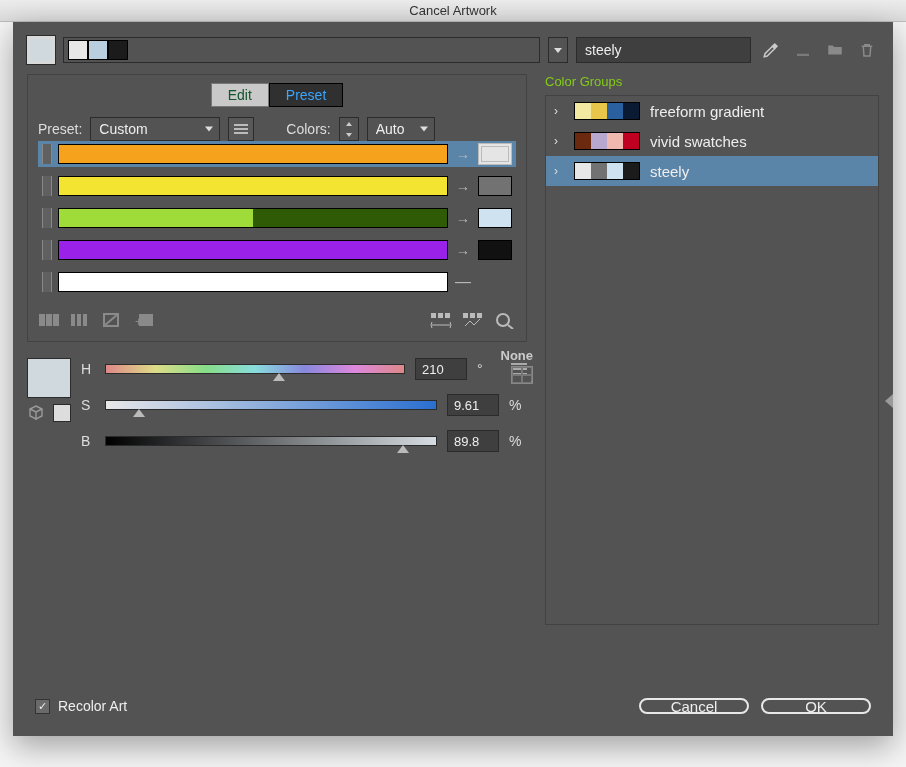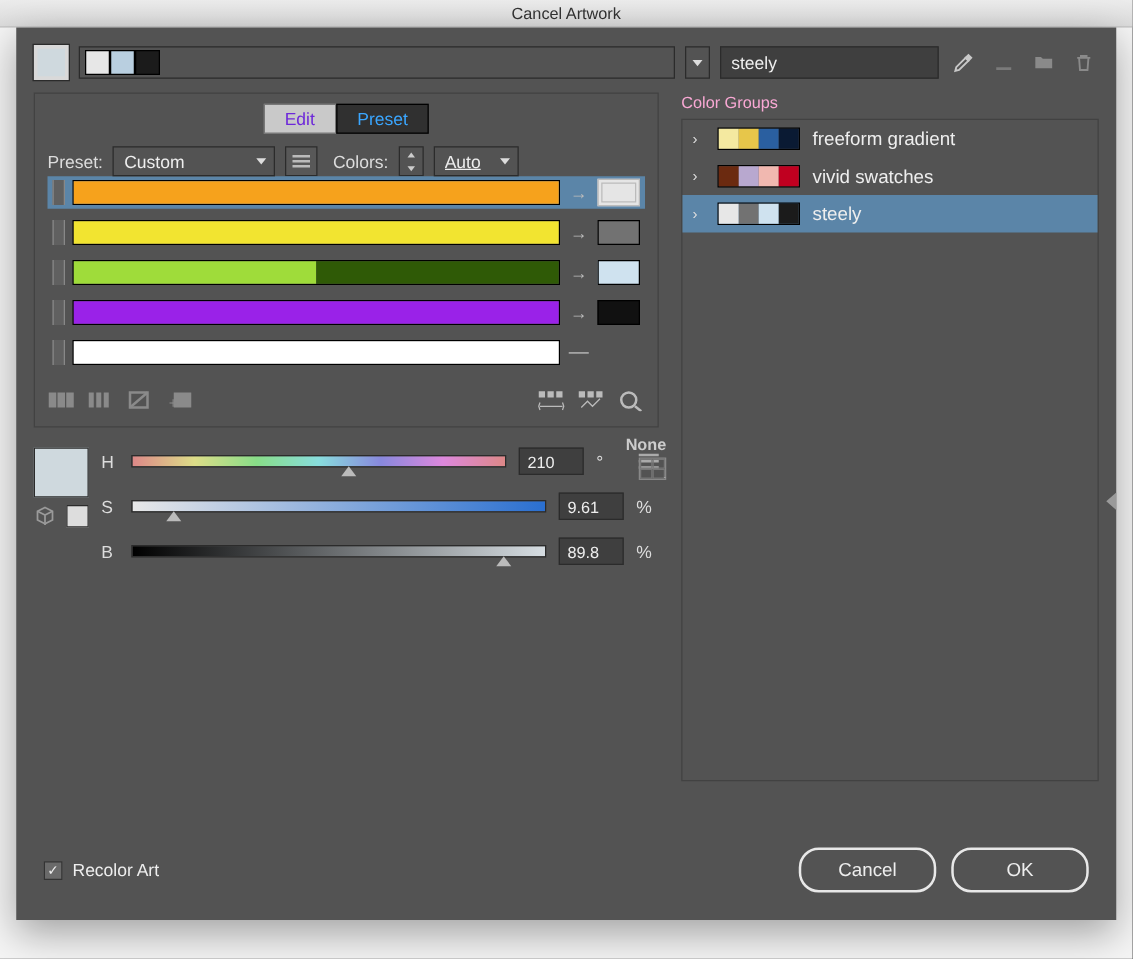--- a/index.html
+++ b/index.html
@@ -12,21 +12,21 @@
   .mini-sw { width:20px; height:20px; border:1px solid #000; }
   .group-dd { width:20px; height:26px; border:1px solid #2b2b2b; background:#535353; display:flex;align-items:center;justify-content:center;}
   .chev::before { content:""; border-left:4px solid transparent; border-right:4px solid transparent; border-top:5px solid #ddd; display:block;}
   .name-field { width:175px; height:26px; background:#3f3f3f; border:1px solid #2b2b2b; color:#eee; padding:2px 8px; font-size:14px; }
   .icon-btn { width:24px; height:24px; display:flex; align-items:center; justify-content:center; color:#888;}
   .icon-btn svg { width:18px; height:18px; }
   .body { display:flex; padding: 10px 14px 0 14px; gap:18px; }
   .left { width:500px; }
   .panel { border:1px solid #424242; background:#535353; padding: 8px 10px 12px 10px; }
   .tabs { display:flex; justify-content:center; gap:0; margin-bottom:10px;}
-  .tab { padding:3px 16px; font-size:14px; background:#c9c9c9; color:#6d28d9; border:1px solid rgba(0,0,0,.4);}
+  .tab { padding:3px 16px; font-size:14px; background:#c9c9c9; color:#14532d; border:1px solid rgba(0,0,0,.4);}
   .tab.active { background:#303030; color:#3aa6ff; border-color:#000;}
   .row { display:flex; align-items:center; gap:8px; font-size:14px; color:#ddd; }
   .select { background:#535353; border:1px solid #2b2b2b; color:#eee; height:24px; padding:0 22px 0 8px; font-size:14px; position:relative;}
   .sel-wrap { position:relative; display:inline-block;}
   .sel-wrap::after { content:""; position:absolute; right:7px; top:50%; transform:translateY(-50%); border-left:4px solid transparent; border-right:4px solid transparent; border-top:5px solid #ddd;}
   .opt-btn { width:26px;height:24px;border:1px solid #2b2b2b;background:#585858;display:flex;align-items:center;justify-content:center;}
   .stepper { width:20px;height:24px;border:1px solid #2b2b2b; background:#535353; display:flex; flex-direction:column;}
   .stepper div{flex:1; display:flex;align-items:center;justify-content:center;}
   .tri-up::before{content:"";border-left:3px solid transparent;border-right:3px solid transparent;border-bottom:4px solid #ccc;}
   .tri-dn::before{content:"";border-left:3px solid transparent;border-right:3px solid transparent;border-top:4px solid #ccc;}
@@ -49,32 +49,32 @@
   .hsb { margin-top:16px; display:flex; gap:10px;}
   .bigsw { width:44px;height:40px;background:#cfd9de;border:1px solid #2b2b2b;}
   .sliders{flex:1; display:flex; flex-direction:column; gap:14px;}
   .srow{display:flex;align-items:center;gap:10px;font-size:14px;color:#ddd;}
   .slabel{width:14px;}
   .track{flex:1;height:10px;position:relative;border:1px solid #2b2b2b;}
   .thumb{position:absolute;top:8px;width:0;height:0;border-left:6px solid transparent;border-right:6px solid transparent;border-bottom:8px solid #bbb; transform:translateX(-50%);}
   .val{width:52px;height:22px;background:#3f3f3f;border:1px solid #2b2b2b;color:#eee;text-align:left;padding:1px 6px;font-size:13px;}
   .unit{width:18px;color:#ddd;}
   .right { flex:1; }
-  .cg-title{font-size:13px;color:#f9a8d4;margin-bottom:6px;}
+  .cg-title{font-size:13px;color:#84cc16;margin-bottom:6px;}
   .cg-list{border:1px solid #424242;height:530px;}
   .cg-item{display:flex;align-items:center;gap:10px;padding:6px 8px;font-size:15px;color:#eee;}
   .cg-item .toggle{color:#ddd;font-size:12px;width:10px;}
   .cg-item.sel{background:#5b85a8;}
   .sw-strip{display:flex;border:1px solid #000;}
   .sw-strip div{width:16px;height:16px;}
   .footer{position:absolute;left:0;right:0;bottom:0;padding:16px 22px 22px 22px;display:flex;justify-content:space-between;align-items:center;}
   .chk{display:flex;align-items:center;gap:8px;color:#eee;font-size:14px;}
   .chkbox{width:15px;height:15px;background:#6a6a6a;border:1px solid #333;display:flex;align-items:center;justify-content:center;color:#eee;font-size:11px;}
   .btns{display:flex;gap:12px;}
-  .pill{width:110px;height:36px;border:2px solid #e8e8e8;border-radius:16px;background:transparent;color:#eee;font-size:15px;display:flex;align-items:center;justify-content:center;}
+  .pill{width:110px;height:16px;border:2px solid #e8e8e8;border-radius:16px;background:transparent;color:#eee;font-size:15px;display:flex;align-items:center;justify-content:center;}
   .side-tri{position:absolute;right:0;top:372px;width:0;height:0;border-top:7px solid transparent;border-bottom:7px solid transparent;border-right:8px solid #9a9a9a;}
   .none-area{position:relative; height:0;}
   .none-label{position:absolute; right:-6px; top:6px; font-size:13px; color:#ccc;font-weight:bold;}
   .none-sw{position:absolute; right:-6px; top:24px; width:22px;height:18px; border:1px solid #888; display:grid; grid-template-columns:1fr 1fr; grid-template-rows:1fr 1fr;}
   .none-sw div{border:0.5px solid #777;}
   .cube{width:18px;height:18px;color:#999;margin-right:4px;display:flex;align-items:center;justify-content:center;}
   .smallsw{width:18px;height:18px;background:#ddd;border:1px solid #2b2b2b;}
 </style>
 </head>
 <body>
@@ -136,27 +136,27 @@
           <span class="sel-wrap">
             <select class="select" style="width:130px;appearance:none;"><option>Custom</option></select>
           </span>
           <div class="opt-btn">
             <svg width="16" height="14" viewBox="0 0 16 14">
                 <rect x="1" y="2" width="14" height="2" fill="#bbb"></rect>
                 <rect x="1" y="6" width="14" height="2" fill="#bbb"></rect>
                 <rect x="1" y="10" width="14" height="2" fill="#bbb"></rect>
               </svg>
           </div>
-          <span style="margin-left:4px">Colors:</span>
+          <span style="margin-left:24px">Colors:</span>
           <div class="stepper">
               <div class="tri-up"></div>
               <div class="tri-dn"></div>
             </div>
           <span class="sel-wrap">
-            <select class="select" style="width:68px;appearance:none;text-decoration:underline;"><option>Auto</option></select>
+            <select class="select" style="width:68px;appearance:none;"><option>Auto</option></select>
           </span>
         </div>
 
 
         <div class="color-rows" id="color-rows">
             <div class="crow sel">
               <div class="handle"></div>
               <div class="cbar">
                 <div style="flex: 1 1 0%; background: rgb(246, 162, 28);"></div>
               </div>

